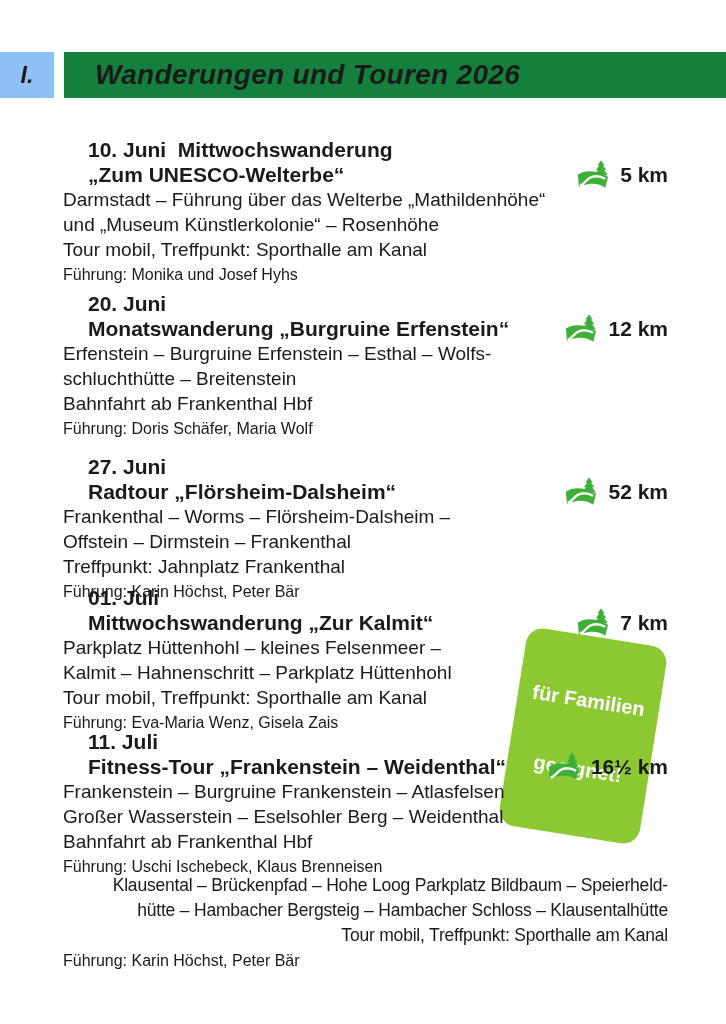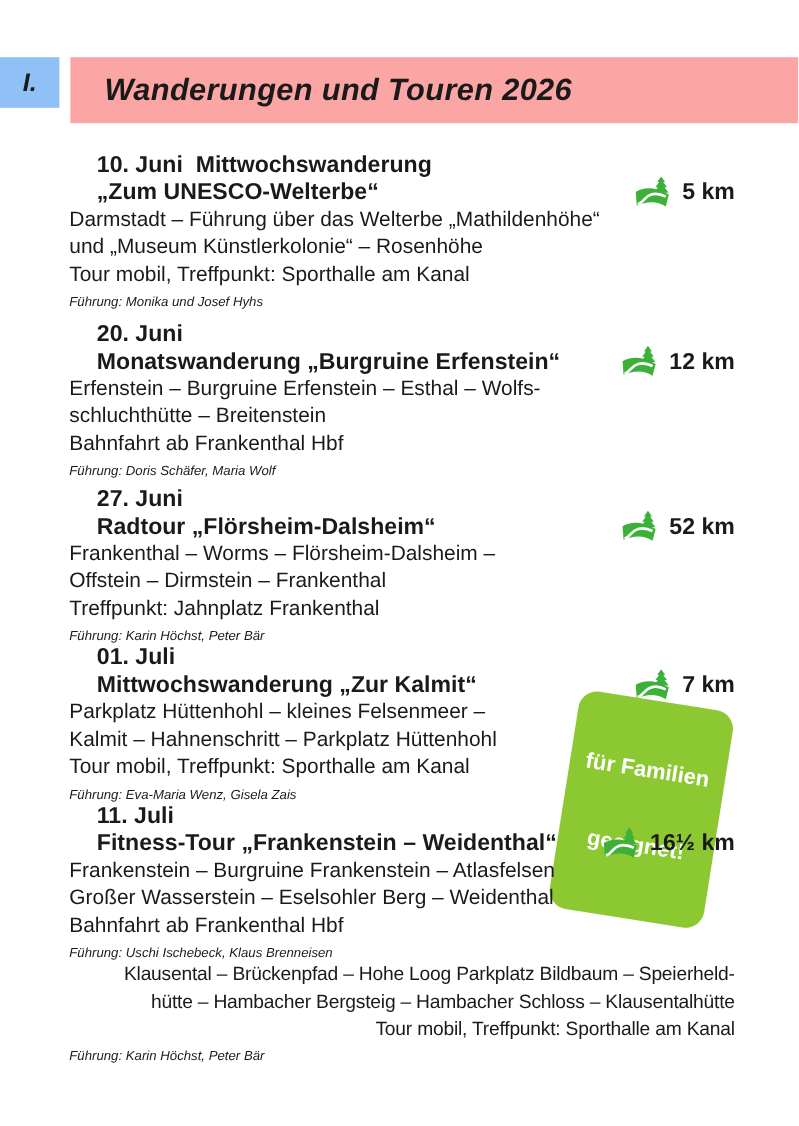--- a/index.html
+++ b/index.html
@@ -9,39 +9,39 @@
     font-family:"Liberation Sans", sans-serif; color:#1a1a1a;
   }
 
   
   .section-box {
     position:absolute; left:0; top:52px; width:54px; height:46px;
     background:#8fc1f6; display:flex; align-items:center; justify-content:center;
     font-weight:bold; font-style:italic; font-size:23px; color:#1a1a1a;
   }
   .header-bar {
-    position:absolute; left:64px; top:52px; width:662px; height:60px;
-    background:#fca5a5; display:flex; align-items:center;
+    position:absolute; left:64px; top:52px; width:662px; height:46px;
+    background:#15803d; display:flex; align-items:center;
   }
   .header-title {
     font-weight:bold; font-style:italic; font-size:28px; letter-spacing:0.3px;
     padding-left:31px; white-space:pre;
   }
 
   
   .entry { position:absolute; left:63px; width:605px; }
   .t1, .t2 { font-weight:bold; font-size:21px; line-height:25px; white-space:pre;margin-left:25px; }
   .trow { display:flex; justify-content:space-between; align-items:center; height:25px; }
   .dist { display:flex; align-items:center; gap:11px; flex:0 0 auto; }
   .km { font-weight:bold; font-size:21px; white-space:pre; }
   .ticon { width:32px; height:29px; display:inline-flex; }
   .body-line { font-size:19px; line-height:25px; white-space:pre; }
-  .leader { font-style:italic; font-size:12px; line-height:25px; white-space:pre; }
+  .leader { font-size:16px; line-height:25px; white-space:pre; }
 
-  .e1 { top:137px; } .e2 { top:291px; } .e3 { top:441px; }
+  .e1 { top:137px; } .e2 { top:291px; } .e3 { top:454px; }
   .e4 { top:585px; } .e5 { top:729px; } .e6 { top:873px; }
 
   .e6 .t1 { font-size:19px; letter-spacing:-0.2px; }
   .e6 .body-line { font-size:17.5px; letter-spacing:-0.2px;text-align:right; }
 
   
   .badge {
     position:absolute; left:512px; top:636px; width:142px; padding:7px 0 9px 0;
     background:#8cc832; border-radius:17px; transform:rotate(9deg);
     text-align:center; color:#ffffff; font-weight:bold; font-size:20px;

